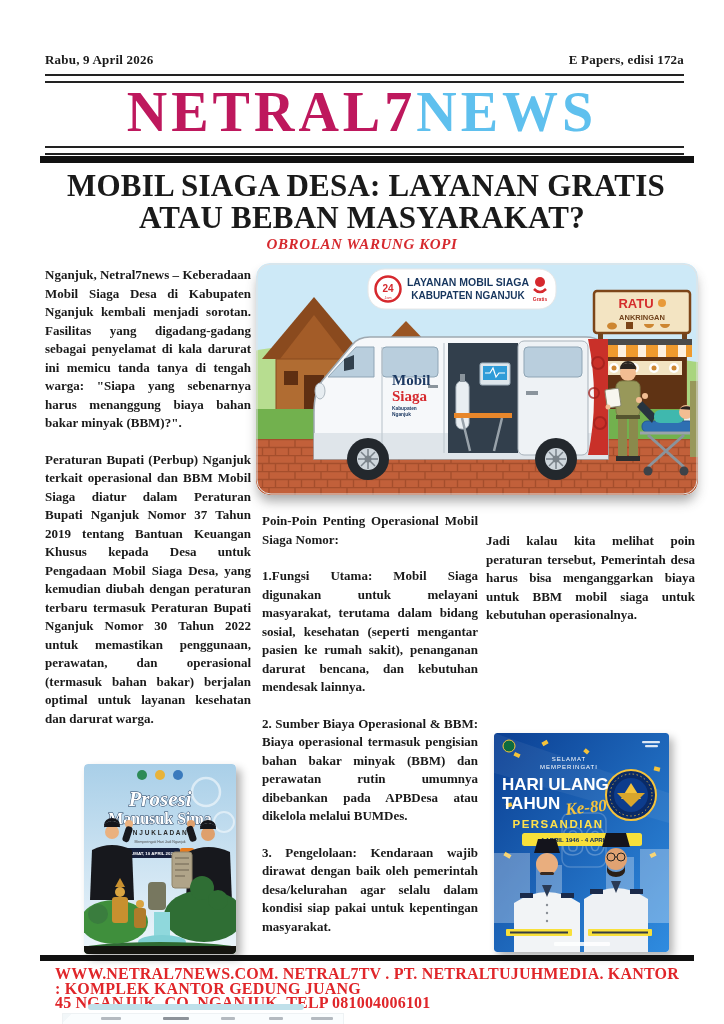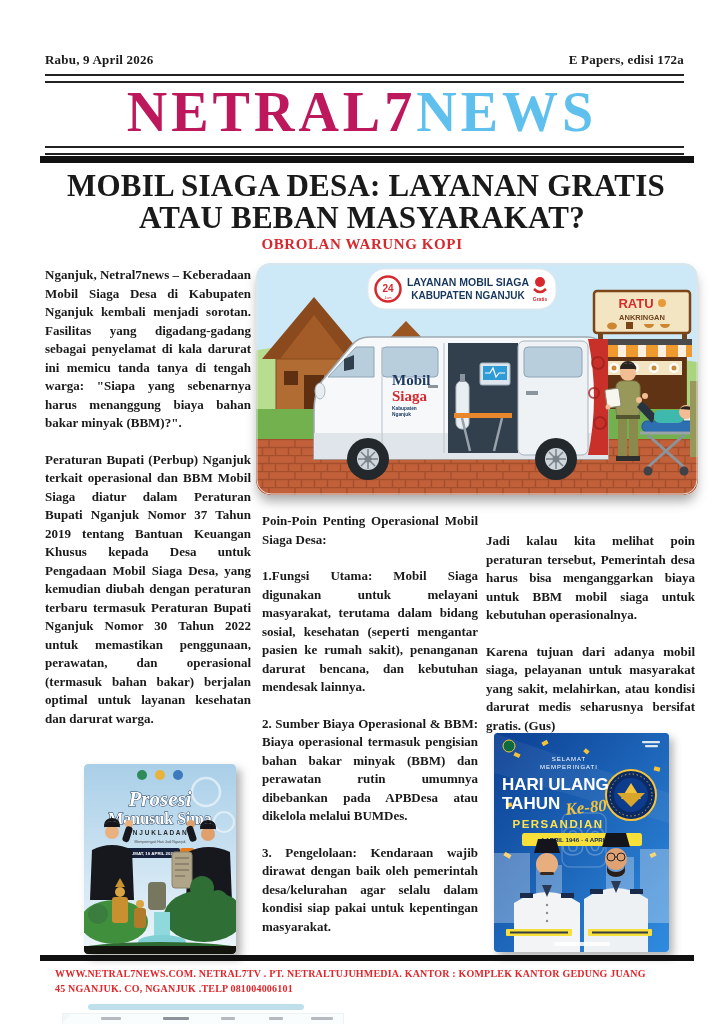--- a/index.html
+++ b/index.html
@@ -4,24 +4,24 @@
 <style>
   html,body{margin:0;padding:0;background:#ffffff;}
   #page{position:relative;width:724px;height:1024px;background:#ffffff;overflow:hidden;
         font-family:"Liberation Serif",serif;color:#1a1a1a;}
   .abs{position:absolute;}
   .hdr-small{font-size:13px;font-weight:700;letter-spacing:.2px;text-align:center;}
   .dbl-rule{height:5px;border-top:2px solid #222;border-bottom:2px solid #222;}
   .thick-bar{background:#111;}
   .masthead{width:724px;text-align:center;font-weight:700;font-size:56px;letter-spacing:4px;line-height:60px;}
   .headline{width:724px;text-align:center;font-weight:700;font-size:31px;line-height:32px;letter-spacing:.2px;}
-  .kicker{width:724px;text-align:center;font-weight:700;font-size:15px;letter-spacing:.6px;}
+  .kicker{width:724px;text-align:center;font-weight:700;font-size:15px;letter-spacing:.6px;font-style:italic;}
   .bodycol{font-size:13px;font-weight:700;line-height:18.5px;text-align:justify;}
   .bodycol p{margin:0 0 18px 0;}
-  .footer-red{font-weight:700;font-size:10px;line-height:14.5px;letter-spacing:.2px;}
+  .footer-red{font-weight:700;font-size:16px;line-height:14.5px;letter-spacing:.2px;}
   .illus-wrap{border-radius:14px;box-shadow:0 8px 12px -2px rgba(60,60,60,.45);}
   .poster-shadow1{box-shadow:5px 5px 9px rgba(0,0,0,.30);border-radius:4px;}
   .poster-shadow2{box-shadow:4px 5px 9px rgba(0,0,0,.30);border-radius:3px;}
   .frag-bar{background:#bfe0ea;border-radius:3px;}
   .frag-row{background:linear-gradient(135deg,#f2f7f9 0 6px,#fafdfe 6px 12px);border:1px solid #eef2f4;}
   .smudge{position:absolute;top:3px;height:3px;background:#b4bac0;border-radius:1px;}
   svg text{font-family:"Liberation Sans",sans-serif;}
   svg text.srf{font-family:"Liberation Serif",serif;}
 </style>
 </head>
@@ -206,29 +206,28 @@
         <path d="M392,172 L428,204 M428,172 L392,204" stroke="#8a949c" stroke-width="3"></path>
         <circle cx="392" cy="208" r="4.5" fill="#3d4248"></circle>
         <circle cx="428" cy="208" r="4.5" fill="#3d4248"></circle>
       </g>
       <rect x="434" y="118" width="8" height="76" fill="#98985a"></rect>
     </g>
     <rect x="1" y="1" width="440" height="230" rx="14" fill="none" stroke="#e3e3e3"></rect>
   </svg>
 
   <div class="abs bodycol" style="left:262px;top:512px;width:216px;">
-    <p>Poin-Poin Penting Operasional Mobil Siaga Desa:</p>
+    <p>Poin-Poin Penting Operasional Mobil Siaga Nomor:</p>
     <p>1.Fungsi Utama: Mobil Siaga digunakan untuk melayani masyarakat, terutama dalam bidang sosial, kesehatan (seperti mengantar pasien ke rumah sakit), penanganan darurat bencana, dan kebutuhan mendesak lainnya.</p>
     <p>2. Sumber Biaya Operasional &amp; BBM: Biaya operasional termasuk pengisian bahan bakar minyak (BBM) dan perawatan rutin umumnya dibebankan pada APBDesa atau dikelola melalui BUMDes.</p>
     <p>3. Pengelolaan: Kendaraan wajib dirawat dengan baik oleh pemerintah desa/kelurahan agar selalu dalam kondisi siap pakai untuk kepentingan masyarakat.</p>
   </div>
 
   <div class="abs bodycol" style="left:486px;top:512px;width:209px;margin-top:20px;">
     <p>Jadi kalau kita melihat poin peraturan tersebut, Pemerintah desa harus bisa menganggarkan biaya untuk BBM mobil siaga untuk kebutuhan operasionalnya.</p>
-    <p>Karena tujuan dari adanya mobil siaga, pelayanan untuk masyarakat yang sakit, melahirkan, atau kondisi darurat medis seharusnya bersifat gratis. (Gus)</p>
   </div>
 
   <svg class="abs poster-shadow1" style="left:84px;top:764px;" width="152" height="190" viewBox="0 0 152 190">
     <defs>
       <clipPath id="pc1">
           <rect width="152" height="190" rx="4"></rect>
         </clipPath>
       <linearGradient id="sky1" x1="0" y1="0" x2="0" y2="1">
         <stop offset="0" stop-color="#a9cfe8"></stop>
           <stop offset="1" stop-color="#eef6fb"></stop>

